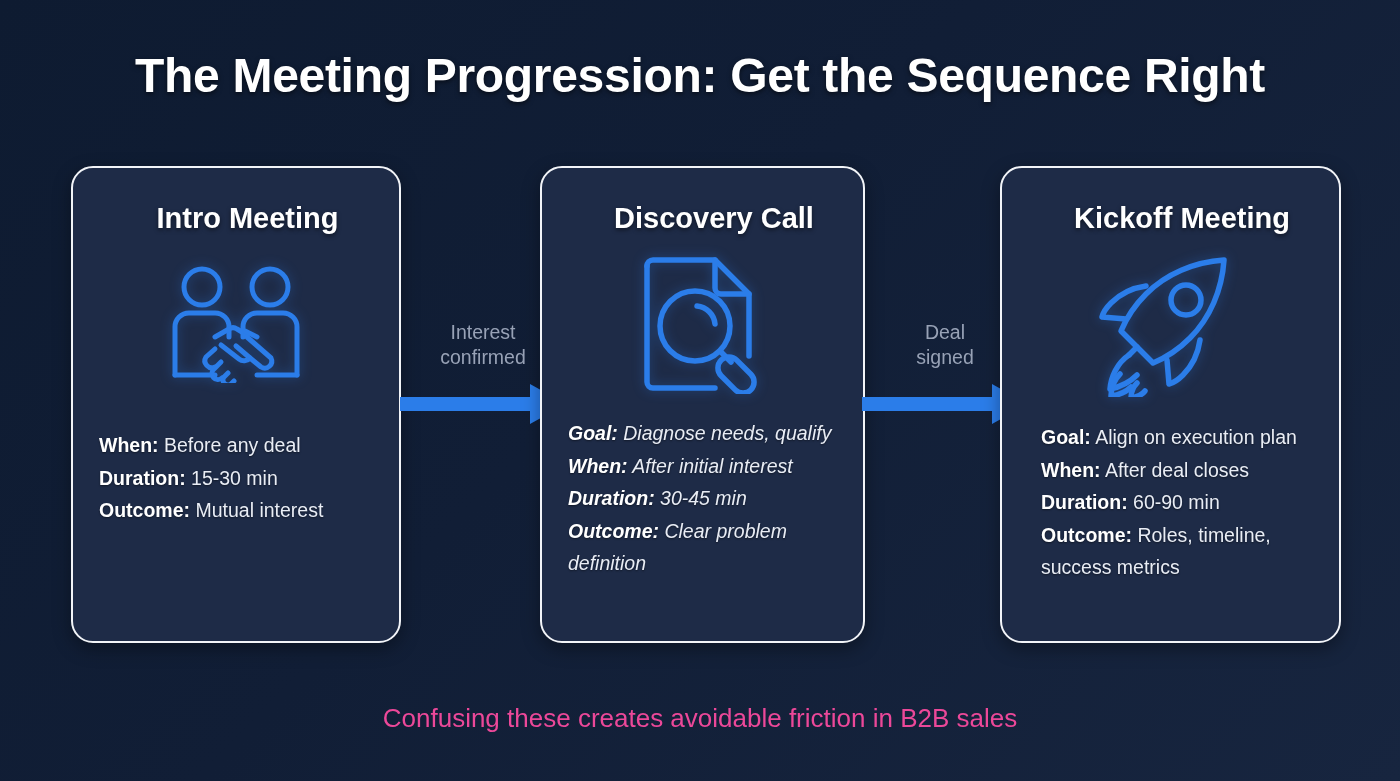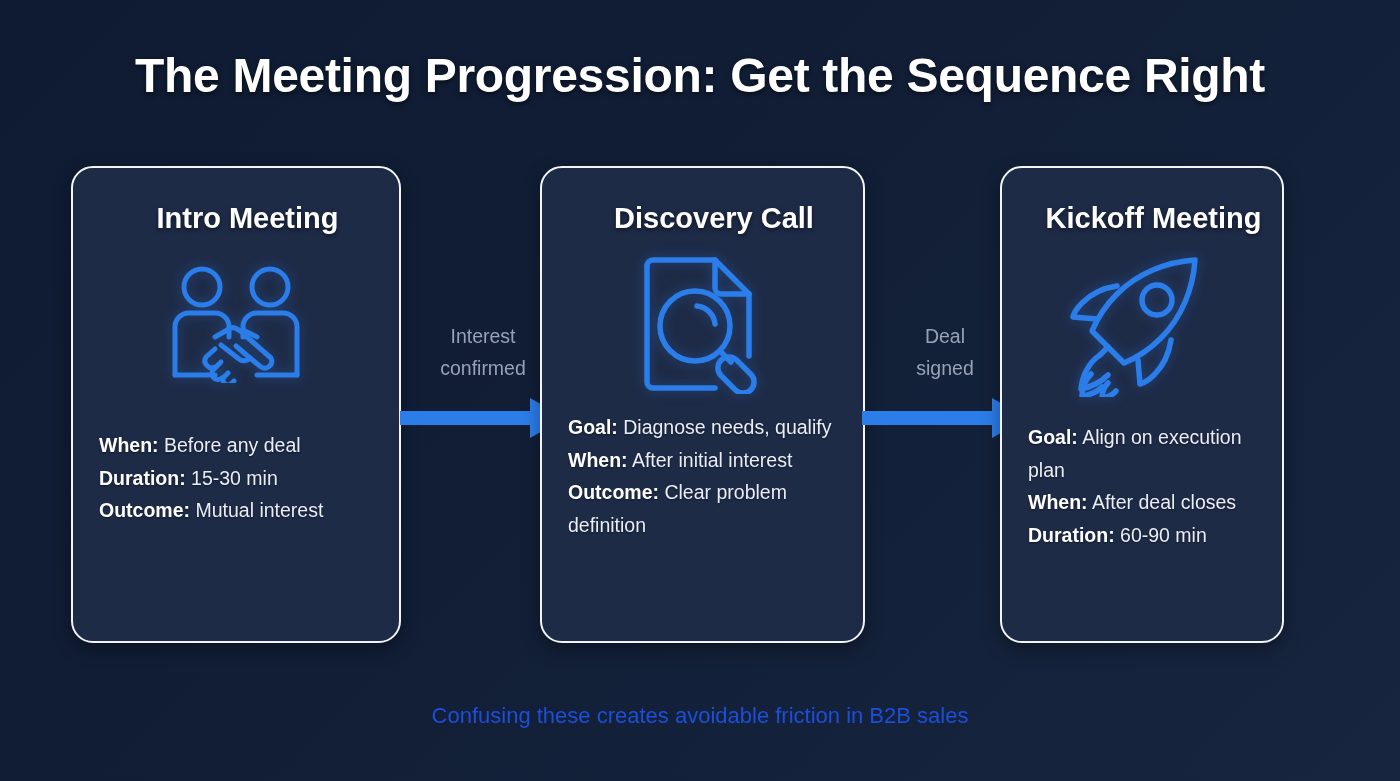--- a/index.html
+++ b/index.html
@@ -21,21 +21,21 @@
   .card {
     position:absolute;
     top:166px; height:477px;
     background:#1e2b47;
     border:2.5px solid #f2f4f8;
     border-radius:22px;
     box-shadow: 0 6px 18px rgba(0,0,0,.35);
   }
   #card-0 { left:71px;   width:330px; }
   #card-1 { left:540px;  width:325px; }
-  #card-2 { left:1000px; width:284px; }
+  #card-2 { left:1000px; width:341px; }
 
   .card-title {
     margin-top:34px;
     text-align:center;
     font-size:29px; font-weight:bold; color:#ffffff;
     text-shadow: 0 2px 4px rgba(0,0,0,.5);
     margin-left: 23px;
   }
 
   .card-icon {
@@ -43,48 +43,48 @@
     display:flex; align-items:center; justify-content:center;
     margin-top:14px;
   }
   .card-icon svg { display:block; filter: drop-shadow(0 0 6px rgba(43,125,233,.35)); }
 
   .card-details {
     padding:0 26px;
     margin-top:14px;
   }
   #card-0 .card-details { margin-top:30px; }
-  #card-1 .card-details { margin-top:12px; }
-  #card-2 .card-details { margin-top:22px; }
+  #card-1 .card-details { margin-top:18px;font-style:italic; }
+  #card-2 .card-details { margin-top:22px;margin-left:13px; }
 
   .detail-row {
     font-size:19.5px;
     color:#e9edf5;
     line-height:32.5px;
     text-shadow: 0 1px 2px rgba(0,0,0,.45);
   }
   .detail-row .k { font-weight:bold; color:#ffffff; }
 
   .connector { position:absolute; }
   #connector-0 { left:400px; width:166px; top:320px; }
   #connector-1 { left:862px; width:166px; top:320px; }
 
   .connector-label {
     text-align:center;
     font-size:19.5px;
     color:#98a2b6;
-    line-height:32px;
+    line-height:25px;
     white-space:pre-line;
   }
   .connector-arrow { margin-top:14px; }
 
   #footer-note {
     position:absolute; top:703px; left:0; width:1400px;
     text-align:center;
-    font-size:22px; color:#1d4ed8;
+    font-size:26px; color:#ec4899;
   }
 </style>
 </head>
 <body>
 
 <div id="page-title">The Meeting Progression: Get the Sequence Right</div>
 
 <div class="card" id="card-0">
   <div class="card-title">Intro Meeting</div>
   <div class="card-icon">
@@ -146,20 +146,24 @@
   <div class="card-details">
     <div class="detail-row">
       <span class="k">Goal:</span>
       <span>Diagnose needs, qualify</span>
     </div>
     <div class="detail-row">
       <span class="k">When:</span>
       <span>After initial interest</span>
     </div>
     <div class="detail-row">
+      <span class="k">Duration:</span>
+      <span>30-45 min</span>
+    </div>
+    <div class="detail-row">
       <span class="k">Outcome:</span>
       <span>Clear problem definition</span>
     </div>
   </div>
 </div>
 
 <div class="connector" id="connector-1">
   <div class="connector-label">Deal
 signed</div>
   <div class="connector-arrow">
@@ -189,16 +193,20 @@
       <span>Align on execution plan</span>
     </div>
     <div class="detail-row">
       <span class="k">When:</span>
       <span>After deal closes</span>
     </div>
     <div class="detail-row">
       <span class="k">Duration:</span>
       <span>60-90 min</span>
     </div>
+    <div class="detail-row">
+      <span class="k">Outcome:</span>
+      <span>Roles, timeline, success metrics</span>
+    </div>
   </div>
 </div>
 
 <div id="footer-note">Confusing these creates avoidable friction in B2B sales</div>
 
 </body></html>

